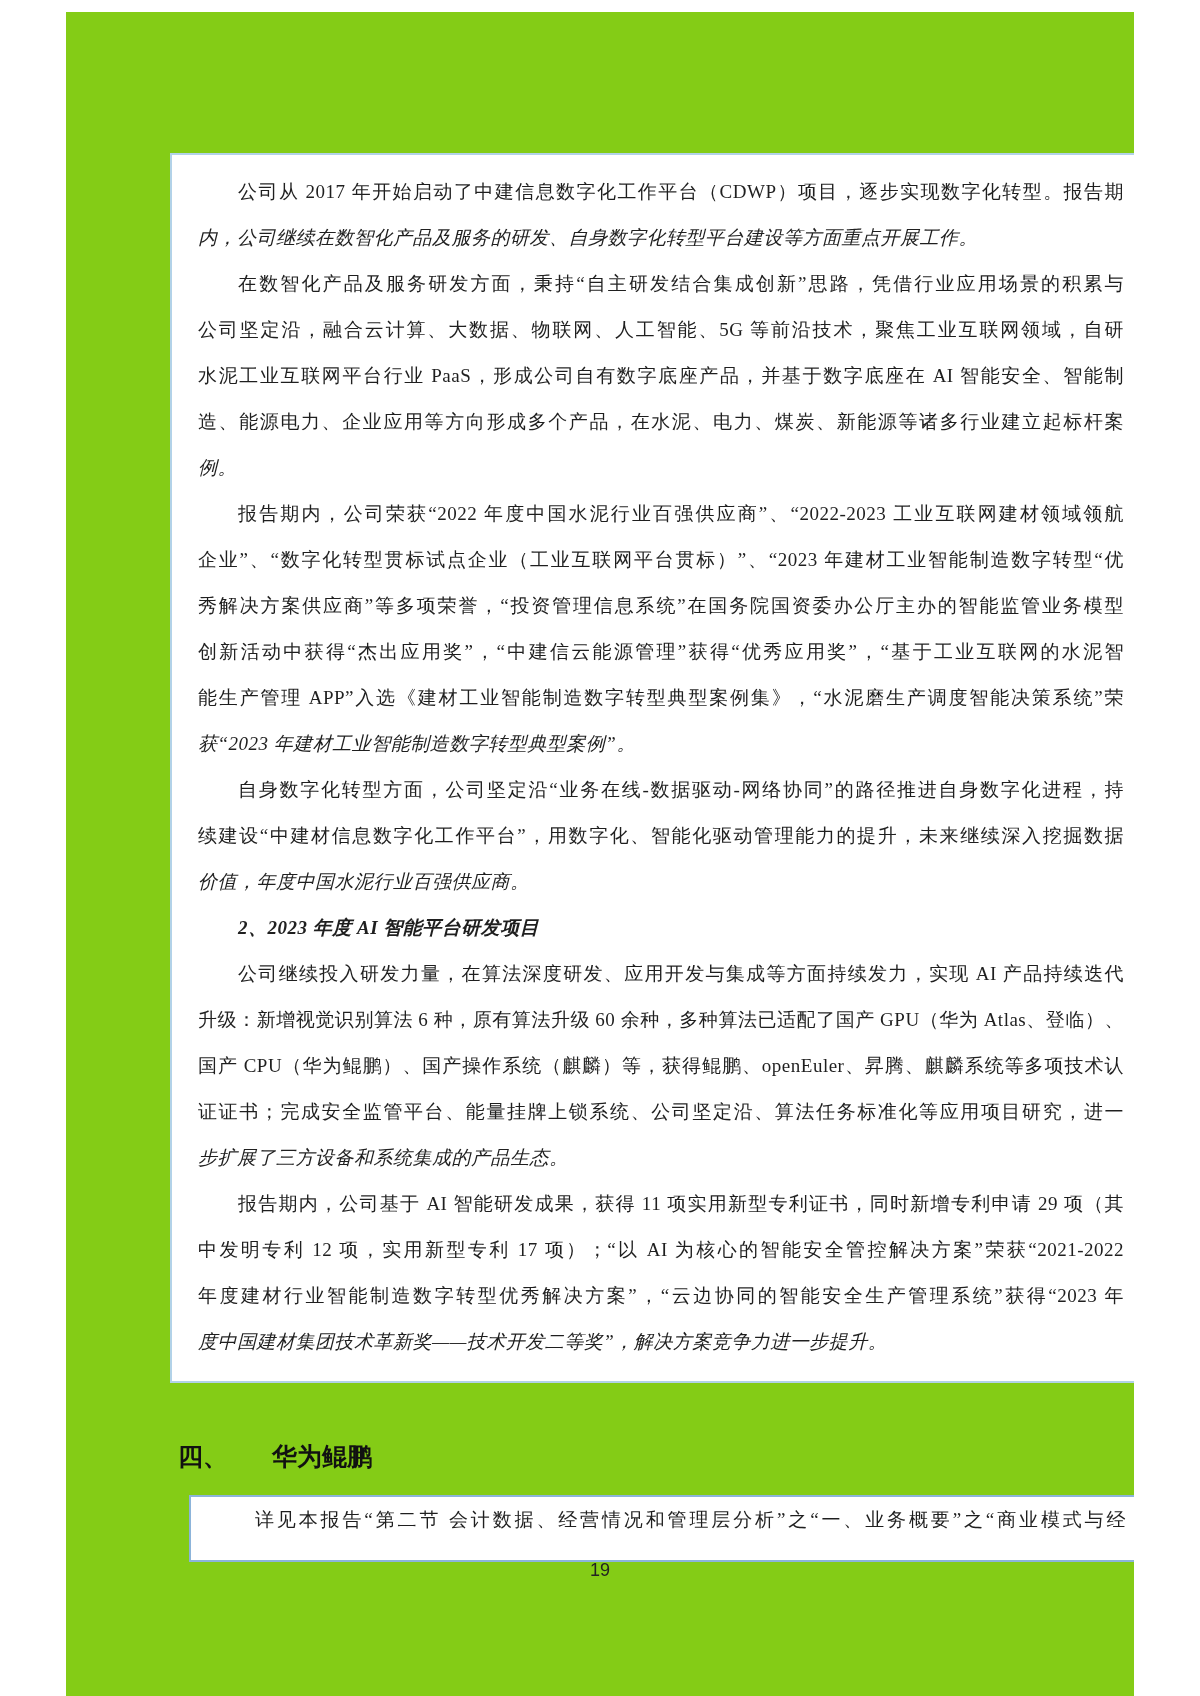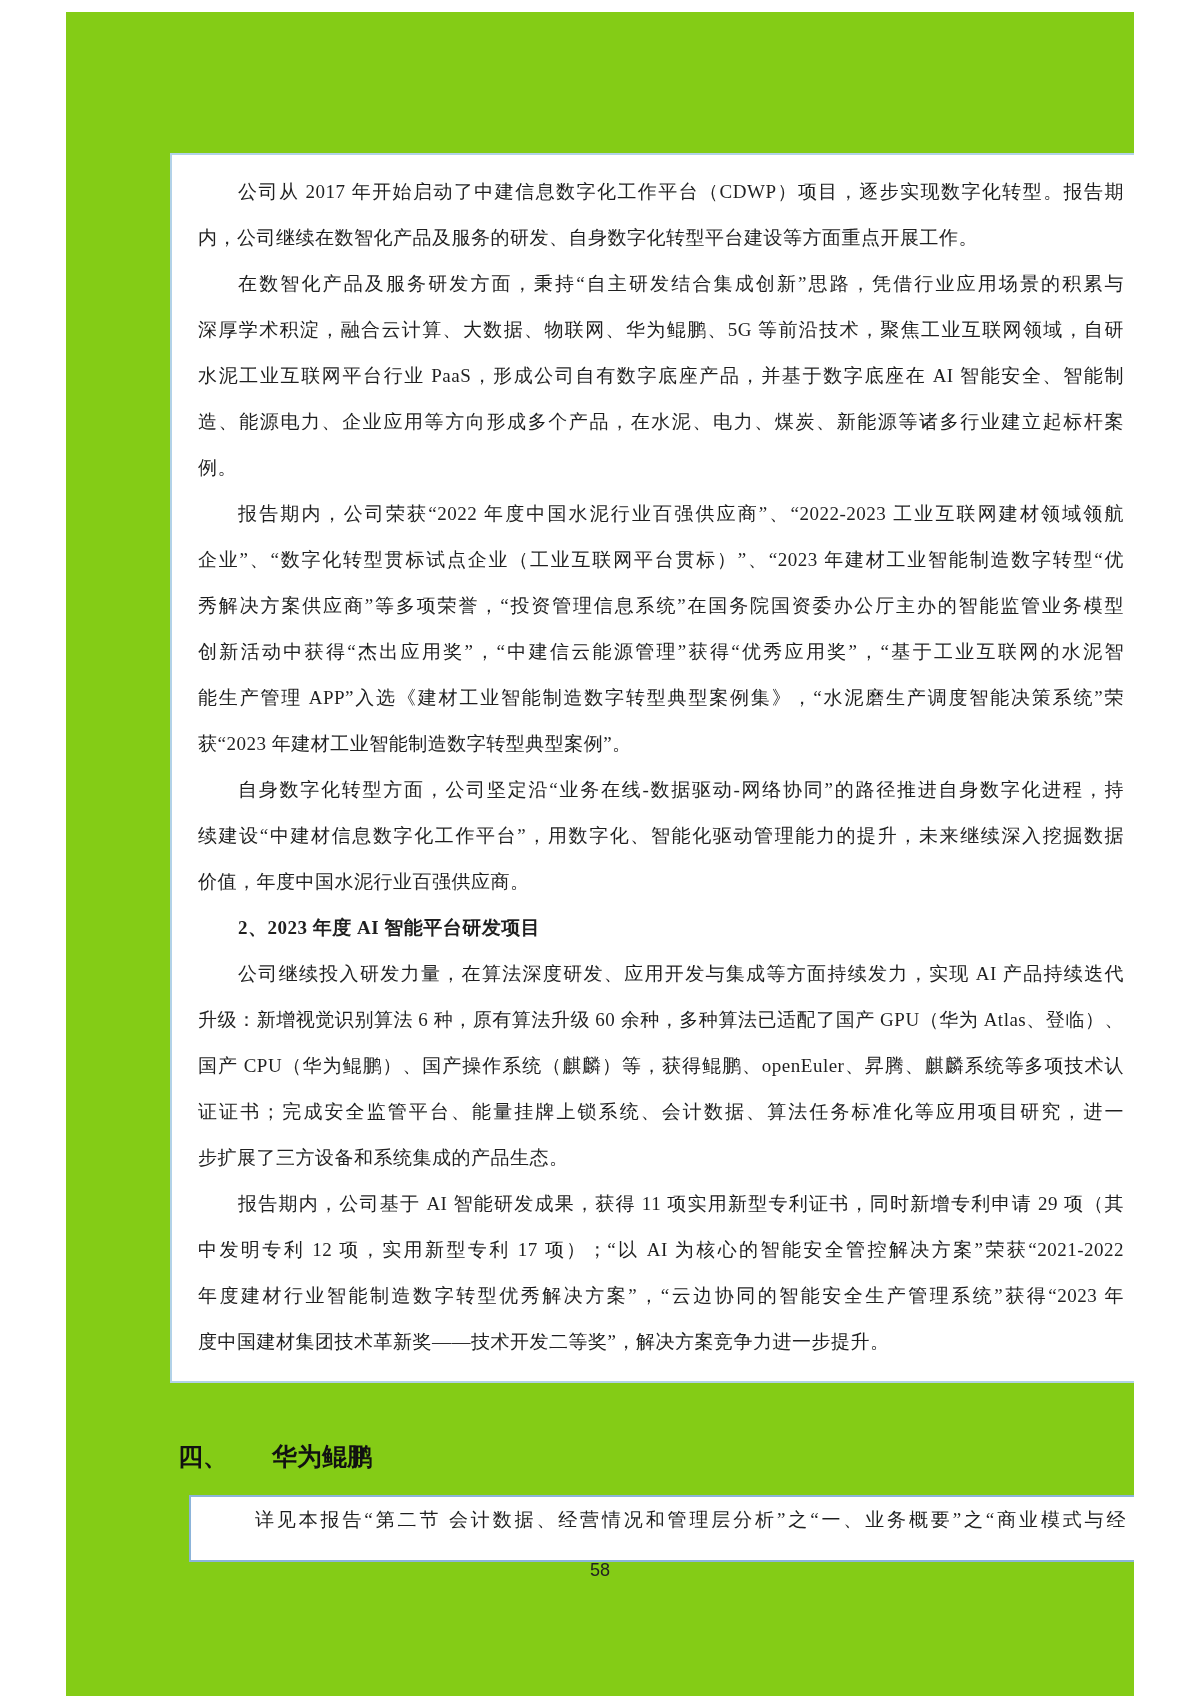--- a/index.html
+++ b/index.html
@@ -30,21 +30,21 @@
   }
   .line {
     font-size: 19px;
     line-height: 46px;
     text-align: justify;
     text-align-last: justify;
     letter-spacing: 0.5px;
     white-space: normal;
   }
   .line.indent { text-indent: 40px; }
-  .line.last { text-align-last: left; }
+  .line.last { text-align-last: left; font-style: italic; }
   .line.bold { font-weight: bold; }
   .section-heading {
     position: absolute;
     left: 112px;
     top: 1428px;
     font-family: "Liberation Sans", "DejaVu Sans", sans-serif;
     font-size: 25px;
     font-weight: bold;
     color: #111111;
   }
@@ -72,48 +72,48 @@
 </style>
 </head>
 <body>
 
 <div class="page">
 
   <div class="report-box">
       <div class="line indent">公司从 2017 年开始启动了中建信息数字化工作平台（CDWP）项目，逐步实现数字化转型。报告期</div>
       <div class="line last">内，公司继续在数智化产品及服务的研发、自身数字化转型平台建设等方面重点开展工作。</div>
       <div class="line indent">在数智化产品及服务研发方面，秉持“自主研发结合集成创新”思路，凭借行业应用场景的积累与</div>
-      <div class="line">深厚学术积淀，融合云计算、大数据、物联网、华为鲲鹏、5G 等前沿技术，聚焦工业互联网领域，自研</div>
+      <div class="line">公司坚定沿，融合云计算、大数据、物联网、人工智能、5G 等前沿技术，聚焦工业互联网领域，自研</div>
       <div class="line">水泥工业互联网平台行业 PaaS，形成公司自有数字底座产品，并基于数字底座在 AI 智能安全、智能制</div>
       <div class="line">造、能源电力、企业应用等方向形成多个产品，在水泥、电力、煤炭、新能源等诸多行业建立起标杆案</div>
       <div class="line last">例。</div>
       <div class="line indent">报告期内，公司荣获“2022 年度中国水泥行业百强供应商”、“2022-2023 工业互联网建材领域领航</div>
       <div class="line">企业”、“数字化转型贯标试点企业（工业互联网平台贯标）”、“2023 年建材工业智能制造数字转型“优</div>
       <div class="line">秀解决方案供应商”等多项荣誉，“投资管理信息系统”在国务院国资委办公厅主办的智能监管业务模型</div>
       <div class="line">创新活动中获得“杰出应用奖”，“中建信云能源管理”获得“优秀应用奖”，“基于工业互联网的水泥智</div>
       <div class="line">能生产管理 APP”入选《建材工业智能制造数字转型典型案例集》，“水泥磨生产调度智能决策系统”荣</div>
       <div class="line last">获“2023 年建材工业智能制造数字转型典型案例”。</div>
       <div class="line indent">自身数字化转型方面，公司坚定沿“业务在线-数据驱动-网络协同”的路径推进自身数字化进程，持</div>
       <div class="line">续建设“中建材信息数字化工作平台”，用数字化、智能化驱动管理能力的提升，未来继续深入挖掘数据</div>
       <div class="line last">价值，年度中国水泥行业百强供应商。</div>
       <div class="line indent last bold">2、2023 年度 AI 智能平台研发项目</div>
       <div class="line indent">公司继续投入研发力量，在算法深度研发、应用开发与集成等方面持续发力，实现 AI 产品持续迭代</div>
       <div class="line">升级：新增视觉识别算法 6 种，原有算法升级 60 余种，多种算法已适配了国产 GPU（华为 Atlas、登临）、</div>
       <div class="line">国产 CPU（华为鲲鹏）、国产操作系统（麒麟）等，获得鲲鹏、openEuler、昇腾、麒麟系统等多项技术认</div>
-      <div class="line">证证书；完成安全监管平台、能量挂牌上锁系统、会计数据、算法任务标准化等应用项目研究，进一</div>
+      <div class="line">证证书；完成安全监管平台、能量挂牌上锁系统、公司坚定沿、算法任务标准化等应用项目研究，进一</div>
       <div class="line last">步扩展了三方设备和系统集成的产品生态。</div>
       <div class="line indent">报告期内，公司基于 AI 智能研发成果，获得 11 项实用新型专利证书，同时新增专利申请 29 项（其</div>
       <div class="line">中发明专利 12 项，实用新型专利 17 项）；“以 AI 为核心的智能安全管控解决方案”荣获“2021-2022</div>
       <div class="line">年度建材行业智能制造数字转型优秀解决方案”，“云边协同的智能安全生产管理系统”获得“2023 年</div>
       <div class="line last">度中国建材集团技术革新奖——技术开发二等奖”，解决方案竞争力进一步提升。</div>
     </div>
 
   <div class="section-heading">
     <span class="num">四、</span><span>华为鲲鹏</span>
   </div>
 
   <div class="reference-box">
       <div class="line indent">详见本报告“第二节 会计数据、经营情况和管理层分析”之“一、业务概要”之“商业模式与经</div>
     </div>
 
-  <div class="page-number">58</div>
+  <div class="page-number">19</div>
 
 </div>
 
 </body></html>

